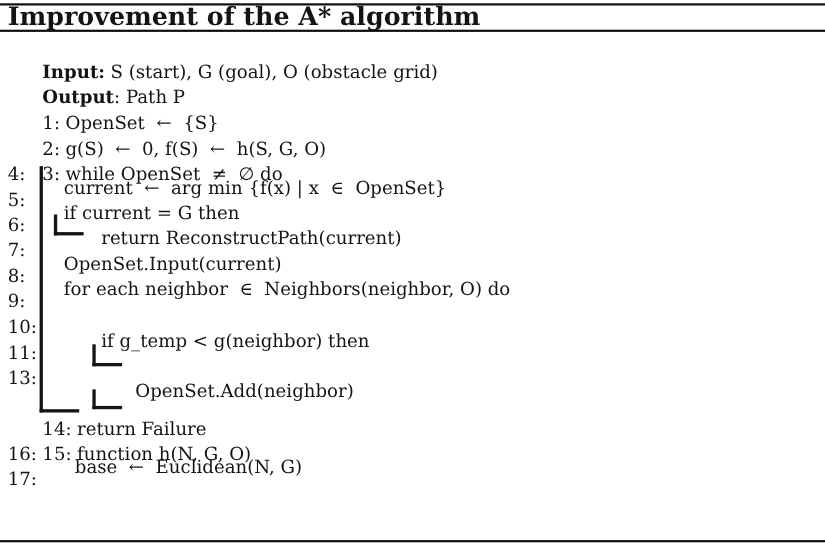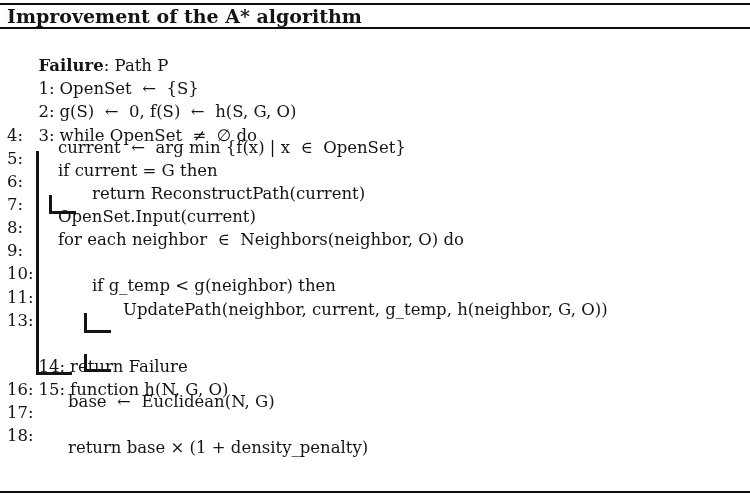--- a/index.html
+++ b/index.html
@@ -11,21 +11,21 @@
     font-family:"DejaVu Serif","Liberation Serif",serif;
     font-size:16.5px;
     overflow:hidden;
   }
   .rule{position:absolute;left:0;width:750px;background:#0e0e0e;}
   .rule-top{top:3px;height:2px;}
   .rule-title{top:27px;height:1.6px;}
   .rule-bottom{top:491px;height:2.2px;}
   .algo-title{
     position:absolute;left:7px;top:6px;
-    font-weight:bold;font-size:19px;line-height:20px;
+    font-weight:bold;font-size:23px;line-height:20px;
     white-space:pre;
   }
   .code{position:absolute;left:0;top:31px;width:750px;}
   .row{position:relative;height:23.15px;line-height:23.15px;white-space:pre;}
   .row-io .lbl{font-weight:bold;padding-left:7px;}
   .row-input .val{margin-left:5px;}
   .row-output .val{margin-left:0;}
   .flow .num{padding-left:7px;}
   .flow .txt{margin-left:5px;}
   .ind .num{position:absolute;left:7px;top:0;}
@@ -48,23 +48,26 @@
 <body>
 
 <div class="page">
 
   <div class="rule rule-top"></div>
   <div class="algo-title">Improvement of the A* algorithm</div>
   <div class="rule rule-title"></div>
 
   <div class="code">
 
+    <div class="row row-io row-input">
+      <span class="lbl">Input:</span><span class="val">S (start), G (goal), O (obstacle grid)</span>
+    </div>
 
     <div class="row row-io row-output">
-      <span class="lbl">Failure</span><span class="val">: Path P</span>
+      <span class="lbl">Output</span><span class="val">: Path P</span>
     </div>
 
     <div class="row flow">
       <span class="num">1:</span><span class="txt">OpenSet  ←  {S}</span>
     </div>
 
     <div class="row flow">
       <span class="num">2:</span><span class="txt">g(S)  ←  0, f(S)  ←  h(S, G, O)</span>
     </div>
 
@@ -94,47 +97,44 @@
 
     <div class="row ind i2">
       <span class="num">9:</span>
     </div>
 
     <div class="row ind i2">
       <span class="num">10:</span><span class="txt">if g_temp &lt; g(neighbor) then</span>
     </div>
 
     <div class="row ind i3">
-      <span class="num">11:</span><span class="txt">UpdatePath(neighbor, current, g_temp, h(neighbor, G, O))</span>
+      <span class="num">11:</span>
     </div>
 
 
     <div class="row ind i3">
-      <span class="num">13:</span>
+      <span class="num">13:</span><span class="txt">OpenSet.Add(neighbor)</span>
     </div>
 
     <div class="row flow">
       <span class="num">14:</span><span class="txt">return Failure</span>
     </div>
 
     <div class="row flow">
       <span class="num">15:</span><span class="txt">function h(N, G, O)</span>
     </div>
 
     <div class="row ind ifn">
       <span class="num">16:</span><span class="txt">base  ←  Euclidean(N, G)</span>
     </div>
 
     <div class="row ind ifn">
       <span class="num">17:</span>
     </div>
 
-    <div class="row ind ifn">
-      <span class="num">18:</span><span class="txt">return base × (1 + density_penalty)</span>
-    </div>
 
   </div>
 
   <div class="scope scope-while"></div>
   <div class="scope scope-if5"></div>
   <div class="scope scope-if10"></div>
   <div class="scope scope-if12"></div>
 
   <div class="rule rule-bottom"></div>
 

